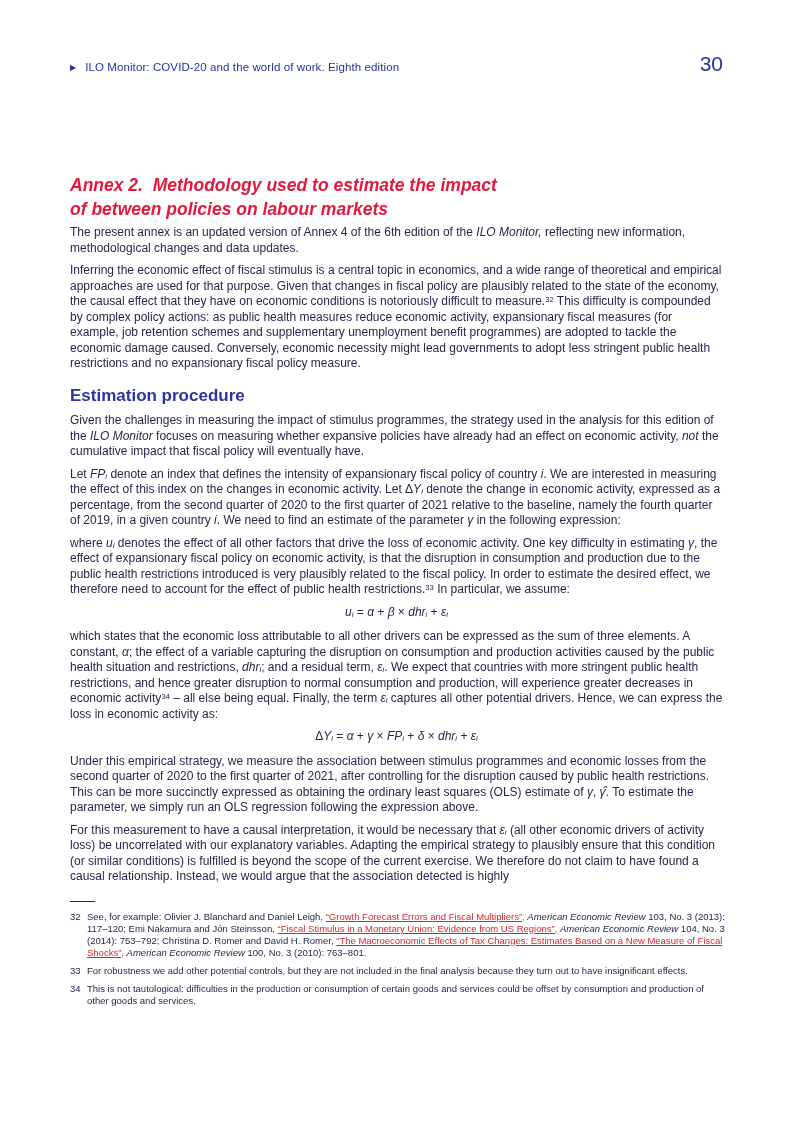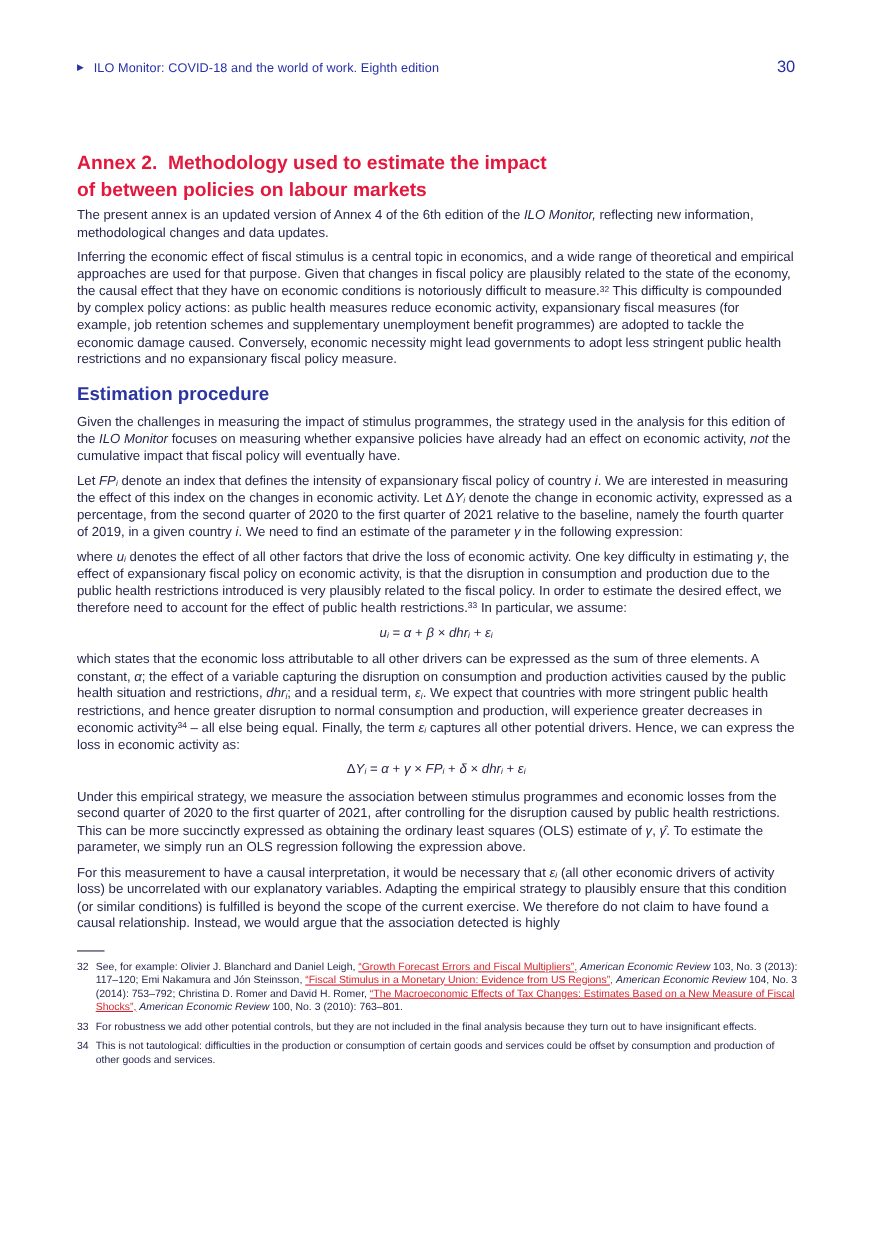--- a/index.html
+++ b/index.html
@@ -9,26 +9,26 @@
     font-family: "Liberation Sans", sans-serif;
     color: var(--body-text, #26264d);
     position: relative; overflow: hidden;
   }
   .page { padding: 52px 70px 0 70px; height: 100%; }
 
   .page-header { display: flex; justify-content: space-between; align-items: baseline; }
   .header-left { display: flex; align-items: baseline; gap: 9px; color: var(--header-blue, #2730a6); }
   .arrow { font-size: 8px; position: relative; top: -1px; }
   .header-title { font-size: 11.5px; letter-spacing: 0.1px; }
-  .page-number { font-size: 15px; color: var(--header-blue, #2730a6); }
+  .page-number { font-size: 21px; color: var(--header-blue, #2730a6); }
 
   .annex-title {
-    margin-top: 67px;
+    margin-top: 97px;
     color: var(--title-red, #e3183d);
-    font-size: 17.5px; line-height: 24px; font-weight: bold;
+    font-size: 17.5px; line-height: 24px; font-weight: bold; font-style: italic;
   }
   .annex-title .line { display: block; white-space: pre-wrap; }
 
   .content-body { margin-top: 4px; width: 653px; font-size: 12px; line-height: 15.5px; }
   p.body-p { margin-bottom: 7px; }
 
   .it { font-style: italic; }
   sup { font-size: 0.64em; vertical-align: baseline; position: relative; top: -0.45em; line-height: 0; }
   sub { font-size: 0.64em; vertical-align: baseline; position: relative; top: 0.18em; line-height: 0; }
 
@@ -52,21 +52,21 @@
   .fn-text { flex: 1; }
 </style>
 </head>
 <body style="--header-blue: #2730a6; --heading-blue: #2b35a0; --title-red: #e3183d; --body-text: #26264d; --link-red: #d5252e;">
 
 <div class="page">
 
   <header class="page-header">
     <div class="header-left">
       <span class="arrow">▶</span>
-      <span class="header-title">ILO Monitor: COVID-18 and the world of work. Eighth edition</span>
+      <span class="header-title">ILO Monitor: COVID-20 and the world of work. Eighth edition</span>
     </div>
     <span class="page-number">30</span>
   </header>
 
   <h1 class="annex-title">
     <span class="line">Annex 2.  Methodology used to estimate the impact</span>
     <span class="line">of between policies on labour markets</span>
   </h1>
 
   <main class="content-body">

